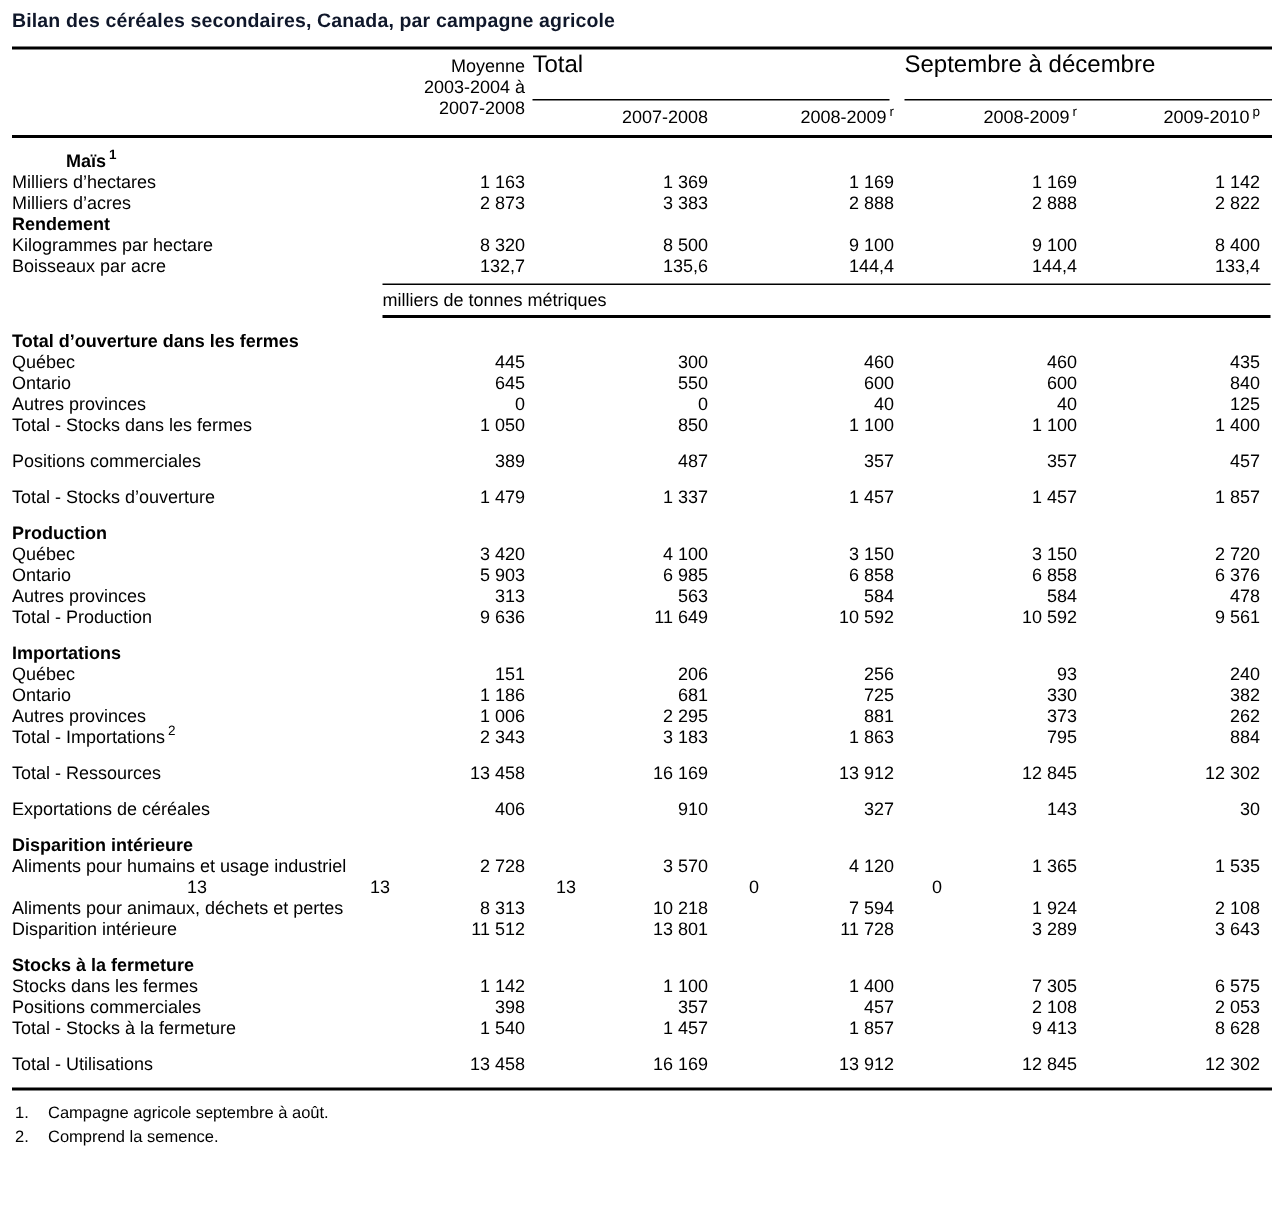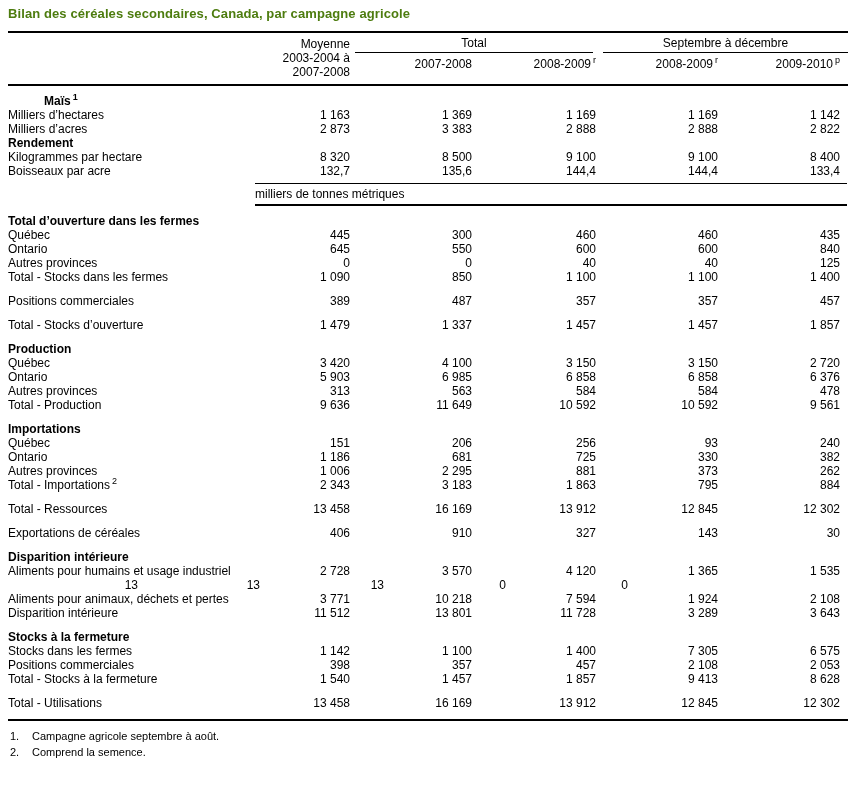--- a/index.html
+++ b/index.html
@@ -34,25 +34,25 @@
     width: 130px;
     text-align: right;
     font-size: 12px;
     line-height: 14px;
     padding-top: 1px;
     white-space: nowrap;
   }
   .grpA { width: 246px; }
   .grpB { width: 252px; }
   .grp-label {
-    text-align: center;
-    font-size: 12px;
+    text-align: left;
+    font-size: 16px;
     line-height: 15px;
     border-bottom: 1.5px solid #000;
-    padding-bottom: 1px;
+    padding-bottom: 15px;
     white-space: nowrap;
   }
   .grpA .grp-label { margin-left: 5px; margin-right: 3px; }
   .grpB .grp-label { margin-left: 7px; }
   .grp-cols { display: flex; padding-top: 4px; }
   .ycell {
     text-align: right;
     font-size: 12px;
     line-height: 14px;
     white-space: nowrap;
@@ -105,21 +105,21 @@
   .footnotes { margin-top: 7px; font-size: 11px; line-height: 16px; }
   .fn { display: flex; }
   .fn-num { width: 22px; padding-left: 2px; }
   .fn-text { flex: 1; }
 </style>
 </head>
 <body>
 
 <div class="page">
 
-  <div class="title" style="color: #4d7c0f;">Bilan des céréales secondaires, Canada, par campagne agricole</div>
+  <div class="title" style="color: #0f172a;">Bilan des céréales secondaires, Canada, par campagne agricole</div>
 
   <div class="table">
 
     <div class="thead">
       <div class="stub"></div>
       <div class="mcol">
         <div>Moyenne</div>
         <div>2003-2004 à</div>
         <div>2007-2008</div>
       </div>
@@ -201,21 +201,21 @@
         <div class="row data">
           <span class="lbl">Autres provinces</span>
           <span class="val v0">0</span>
           <span class="val v1">0</span>
           <span class="val v2">40</span>
           <span class="val v3">40</span>
           <span class="val v4">125</span>
         </div>
         <div class="row total">
           <span class="lbl">Total - Stocks dans les fermes</span>
-          <span class="val v0">1 090</span>
+          <span class="val v0">1 050</span>
           <span class="val v1">850</span>
           <span class="val v2">1 100</span>
           <span class="val v3">1 100</span>
           <span class="val v4">1 400</span>
         </div>
         <div class="row total gap">
           <span class="lbl">Positions commerciales</span>
           <span class="val v0">389</span>
           <span class="val v1">487</span>
           <span class="val v2">357</span>
@@ -329,21 +329,21 @@
         </div>
         <div class="row data">
           <span class="val v0">13</span>
           <span class="val v1">13</span>
           <span class="val v2">13</span>
           <span class="val v3">0</span>
           <span class="val v4">0</span>
         </div>
         <div class="row data">
           <span class="lbl">Aliments pour animaux, déchets et pertes</span>
-          <span class="val v0">3 771</span>
+          <span class="val v0">8 313</span>
           <span class="val v1">10 218</span>
           <span class="val v2">7 594</span>
           <span class="val v3">1 924</span>
           <span class="val v4">2 108</span>
         </div>
         <div class="row total">
           <span class="lbl">Disparition intérieure</span>
           <span class="val v0">11 512</span>
           <span class="val v1">13 801</span>
           <span class="val v2">11 728</span>

